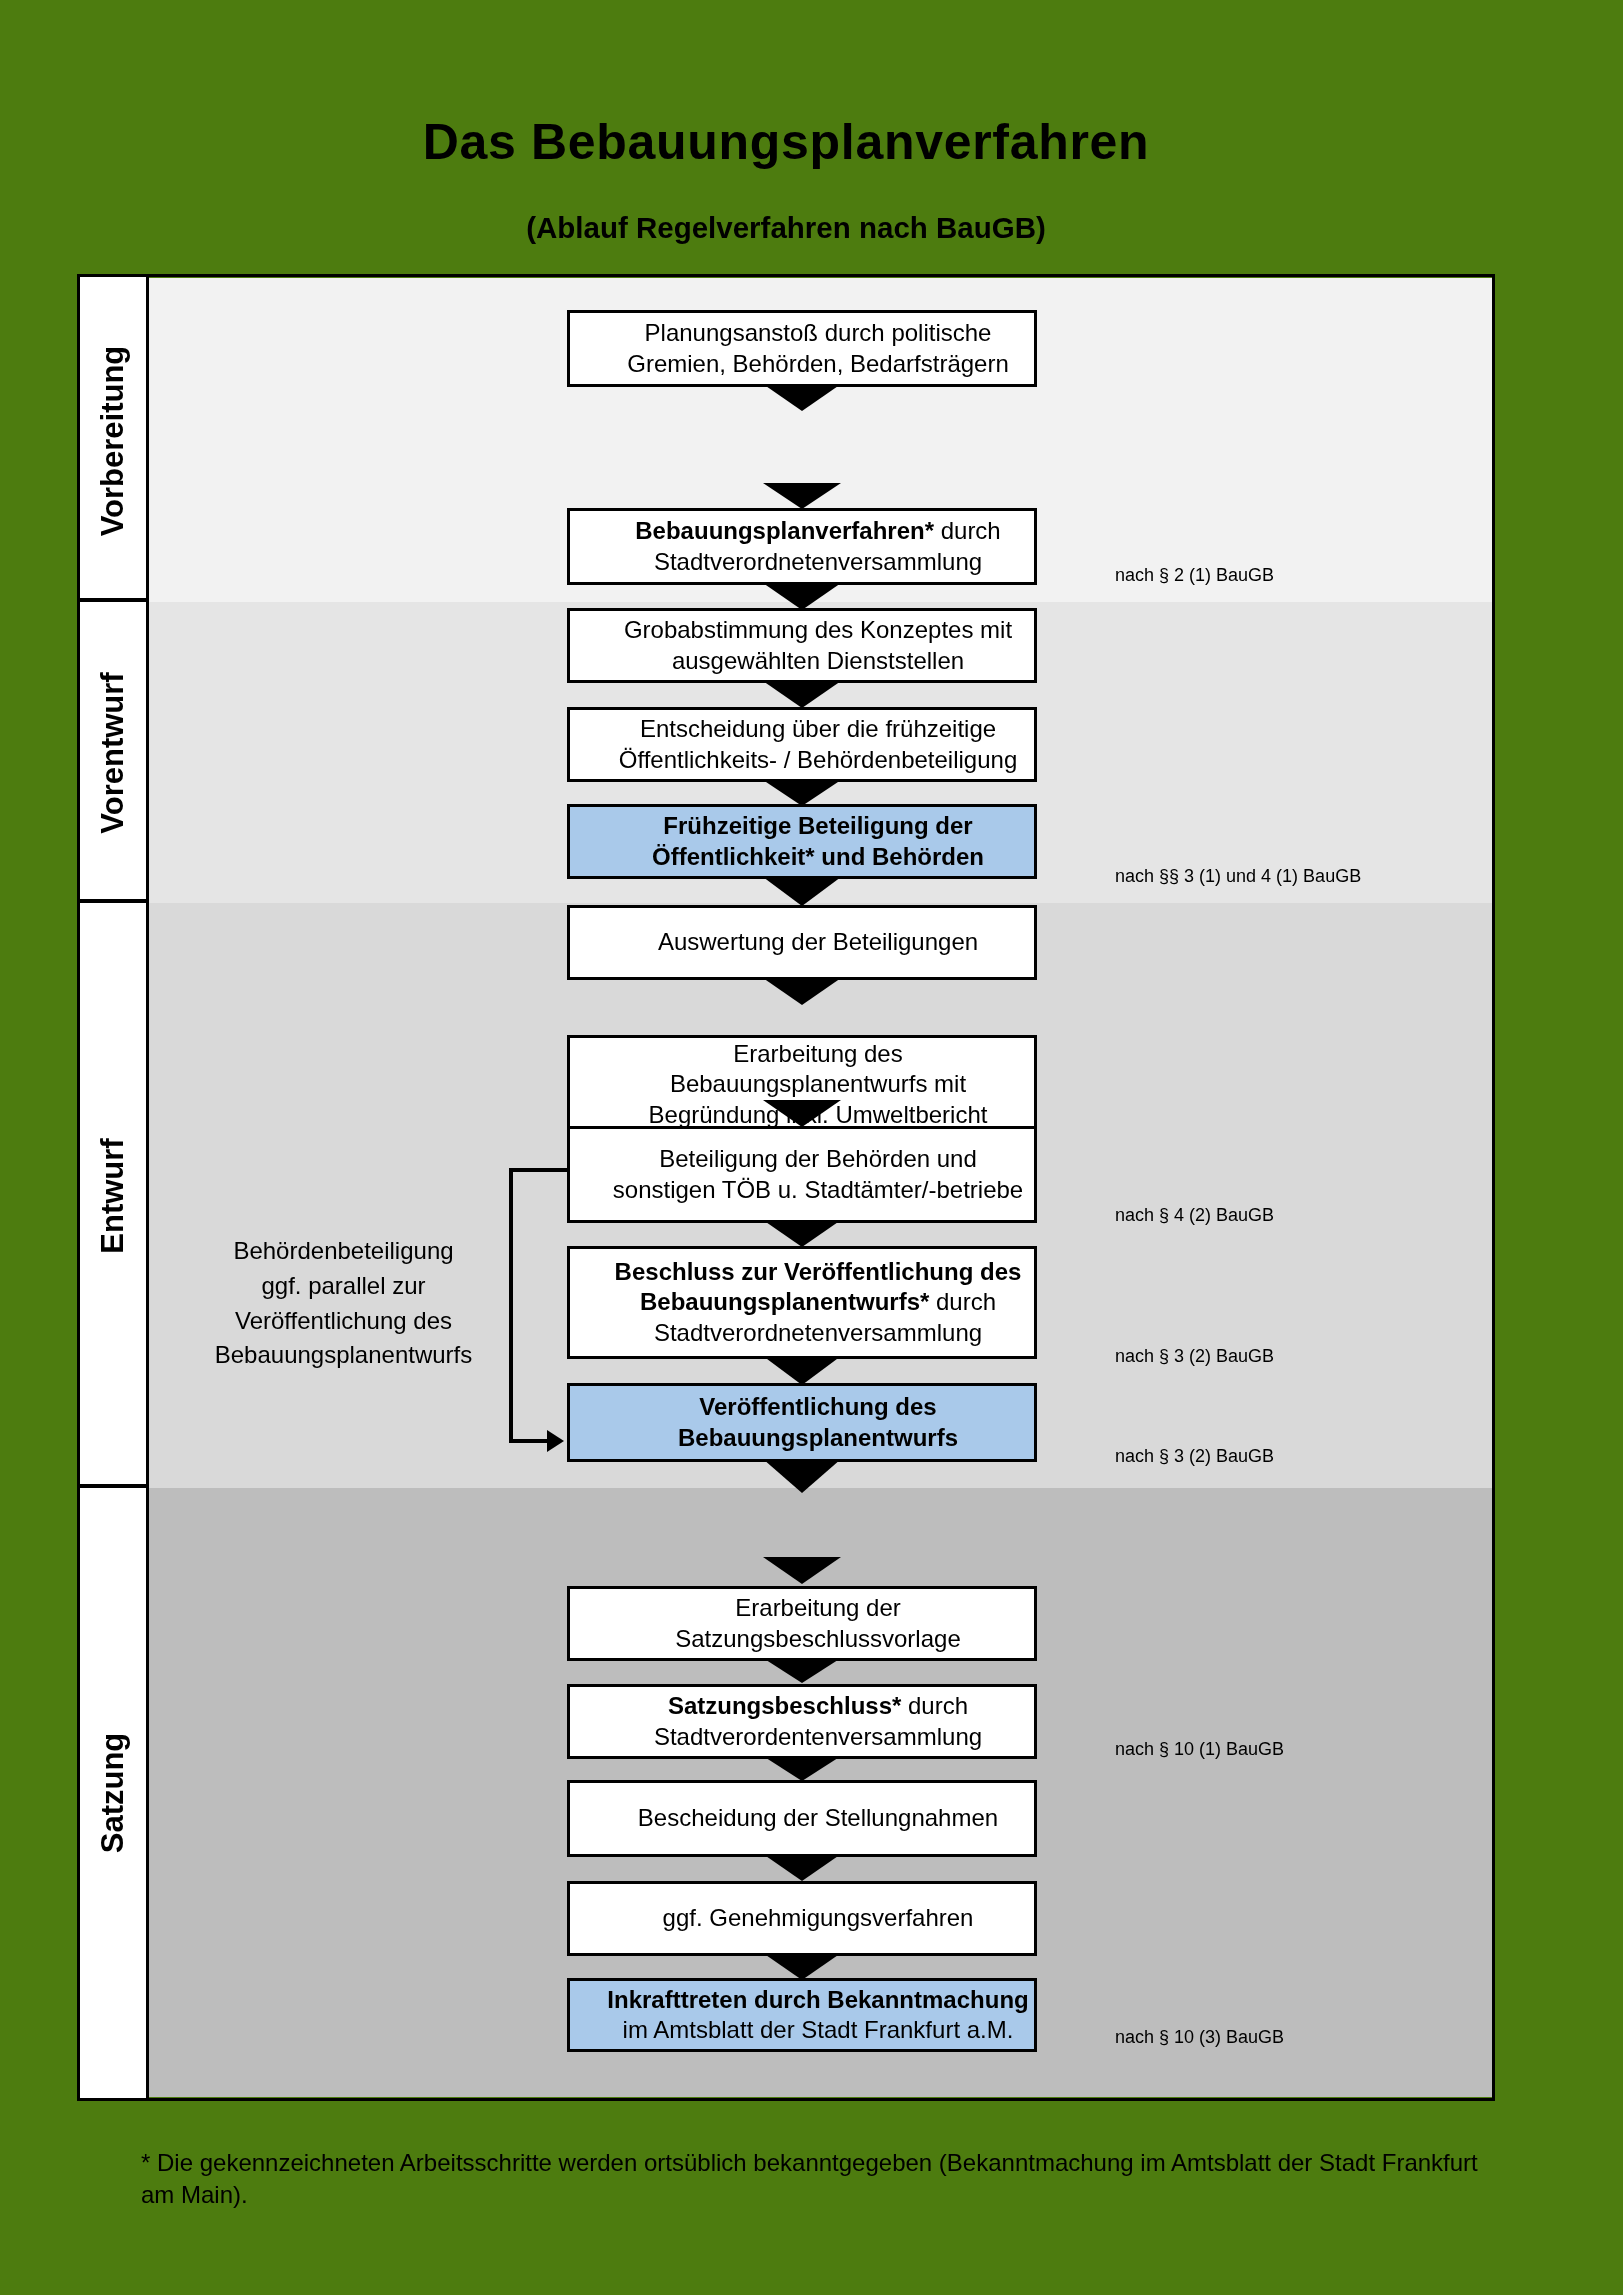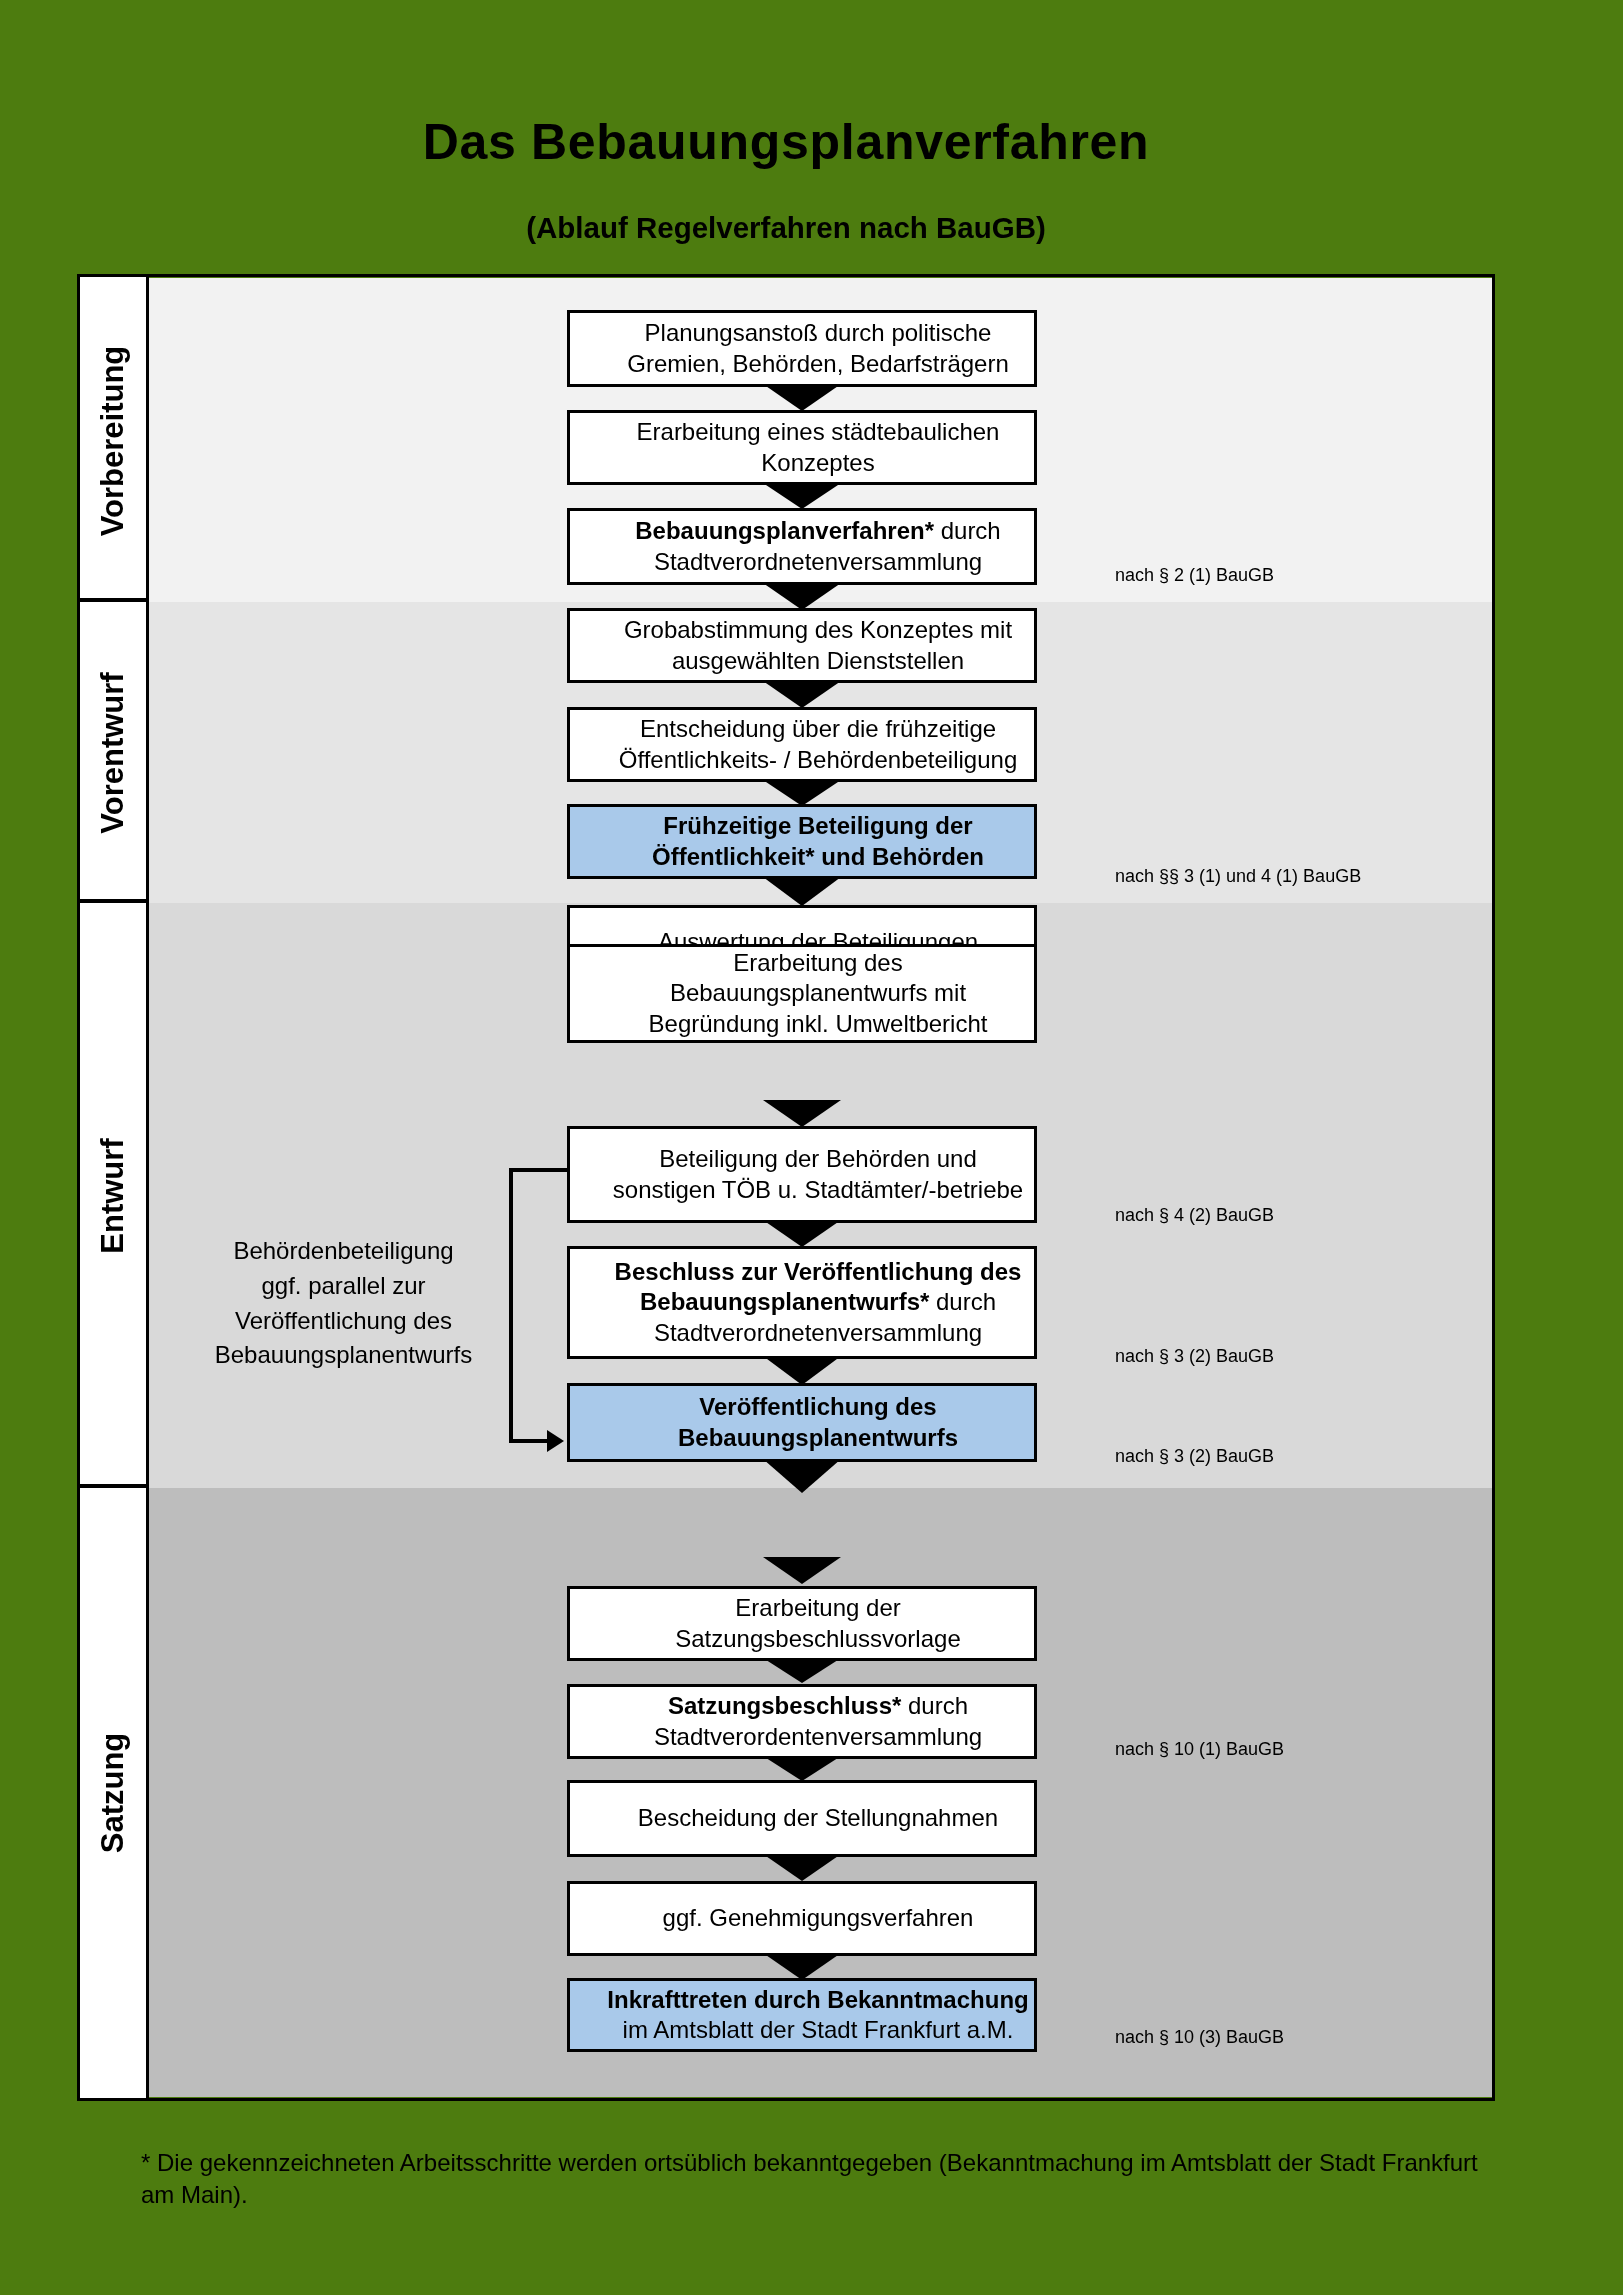--- a/index.html
+++ b/index.html
@@ -78,24 +78,20 @@
   <div class="abs conn" style="left:509px;top:1168px;width:3.9px;height:275px;"></div>
   <div class="abs conn" style="left:509px;top:1439px;width:41px;height:3.9px;"></div>
   <div class="abs connarrow" style="left:547px;top:1430px;"></div>
 
   <div class="abs fbox" style="top:310px;height:77px;">
     <div class="ln"><span>Planungsanstoß durch politische</span></div>
     <div class="ln"><span>Gremien, Behörden, Bedarfsträgern</span></div>
   </div>
   <div class="abs arrow" style="top:384px;border-top:27.5px solid #000;"></div>
 
-  <div class="abs fbox" style="top:410px;height:75px;">
-    <div class="ln"><span>Erarbeitung eines städtebaulichen</span></div>
-    <div class="ln"><span>Konzeptes</span></div>
-  </div>
   <div class="abs arrow" style="top:483px;border-top:26px solid #000;"></div>
 
   <div class="abs fbox" style="top:508px;height:77px;">
     <div class="ln"><span class="b">Bebauungsplanverfahren*</span><span> durch</span></div>
     <div class="ln"><span>Stadtverordnetenversammlung</span></div>
   </div>
   <div class="abs arrow" style="top:583px;border-top:27px solid #000;"></div>
 
   <div class="abs fbox" style="top:608px;height:75px;">
     <div class="ln"><span>Grobabstimmung des Konzeptes mit</span></div>
@@ -113,21 +109,21 @@
     <div class="ln"><span>Frühzeitige Beteiligung der</span></div>
     <div class="ln"><span>Öffentlichkeit* und Behörden</span></div>
   </div>
   <div class="abs arrow" style="top:877px;border-top:29.5px solid #000;"></div>
 
   <div class="abs fbox" style="top:905px;height:75px;">
     <div class="ln"><span>Auswertung der Beteiligungen</span></div>
   </div>
   <div class="abs arrow" style="top:978px;border-top:27px solid #000;"></div>
 
-  <div class="abs fbox" style="top:944px;height:99px;justify-content:center;">
+  <div class="abs fbox" style="top:1035px;height:99px;justify-content:center;">
     <div class="ln"><span>Erarbeitung des</span></div>
     <div class="ln"><span>Bebauungsplanentwurfs mit</span></div>
     <div class="ln"><span>Begründung inkl. Umweltbericht</span></div>
   </div>
   <div class="abs arrow" style="top:1100px;border-top:27px solid #000;"></div>
 
   <div class="abs fbox" style="top:1126px;height:97px;">
     <div class="ln"><span>Beteiligung der Behörden und</span></div>
     <div class="ln"><span>sonstigen TÖB u. Stadtämter/-betriebe</span></div>
   </div>

